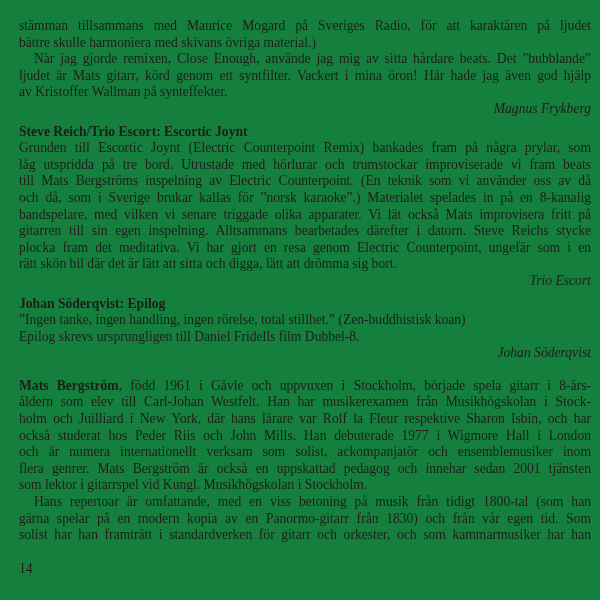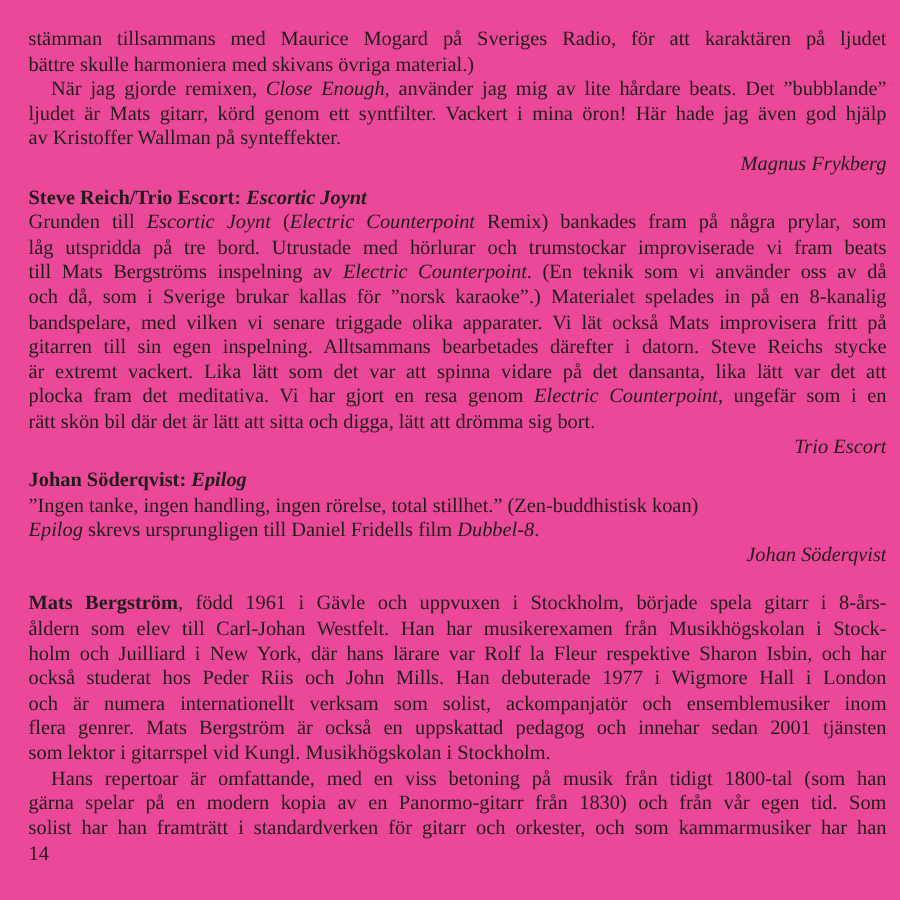--- a/index.html
+++ b/index.html
@@ -5,21 +5,21 @@
 <style>
   html,body{margin:0;padding:0;}
   body{
     width:600px;height:600px;
     background:#eceae6;
     font-family:"Liberation Serif", serif;
   }
   .page{
     position:relative;
     width:600px;height:600px;
-    background:#ec4899;
+    background:#15803d;
     color:#1e1d1b;
     overflow:hidden;
   }
   .text-col{
     position:absolute;
     left:19px;top:18px;
     width:572px;
     font-size:13.6px;
     line-height:16.6px;
   }
@@ -42,53 +42,52 @@
     text-align-last:right;
     font-weight:normal;
     font-style:italic;
   }
   .heading{
     font-weight:bold;
     margin-top:6px;
     text-align:left;
     text-align-last:left;
   }
-  .i{font-style:italic;}
+  .i{}
   .b{font-weight:bold;}
   .pagenum{
     position:absolute;
     left:19px;top:561px;
     font-size:13.6px;
     line-height:16.6px;
   }
 </style>
 </head>
 <body>
 
 <div class="page">
   <div class="text-col">
       <div class="para">
         <div class="ln"><span>stämman tillsammans med Maurice Mogard på Sveriges Radio, för att karaktären på ljudet</span></div>
         <div class="ln last"><span>bättre skulle harmoniera med skivans övriga material.)</span></div>
       </div>
       <div class="para">
-        <div class="ln ind"><span>När jag gjorde remixen, </span><span class="i">Close Enough</span><span>, använder jag mig av lite hårdare beats. Det ”bubblande”</span></div>
+        <div class="ln ind"><span>När jag gjorde remixen, </span><span class="i">Close Enough</span><span>, använde jag mig av sitta hårdare beats. Det ”bubblande”</span></div>
         <div class="ln"><span>ljudet är Mats gitarr, körd genom ett syntfilter. Vackert i mina öron! Här hade jag även god hjälp</span></div>
         <div class="ln last"><span>av Kristoffer Wallman på synteffekter.</span></div>
       </div>
       <div class="ln sig">Magnus Frykberg</div>
       <div class="ln heading"><span>Steve Reich/Trio Escort: </span><span class="i">Escortic Joynt</span></div>
       <div class="para">
         <div class="ln"><span>Grunden till </span><span class="i">Escortic Joynt</span><span> (</span><span class="i">Electric Counterpoint</span><span> Remix) bankades fram på några prylar, som</span></div>
         <div class="ln"><span>låg utspridda på tre bord. Utrustade med hörlurar och trumstockar improviserade vi fram beats</span></div>
         <div class="ln"><span>till Mats Bergströms inspelning av </span><span class="i">Electric Counterpoint</span><span>. (En teknik som vi använder oss av då</span></div>
         <div class="ln"><span>och då, som i Sverige brukar kallas för ”norsk karaoke”.) Materialet spelades in på en 8-kanalig</span></div>
         <div class="ln"><span>bandspelare, med vilken vi senare triggade olika apparater. Vi lät också Mats improvisera fritt på</span></div>
         <div class="ln"><span>gitarren till sin egen inspelning. Alltsammans bearbetades därefter i datorn. Steve Reichs stycke</span></div>
-        <div class="ln"><span>är extremt vackert. Lika lätt som det var att spinna vidare på det dansanta, lika lätt var det att</span></div>
         <div class="ln"><span>plocka fram det meditativa. Vi har gjort en resa genom </span><span class="i">Electric Counterpoint</span><span>, ungefär som i en</span></div>
         <div class="ln last"><span>rätt skön bil där det är lätt att sitta och digga, lätt att drömma sig bort.</span></div>
       </div>
       <div class="ln sig">Trio Escort</div>
       <div class="ln heading"><span>Johan Söderqvist: </span><span class="i">Epilog</span></div>
       <div class="para">
         <div class="ln last"><span>”Ingen tanke, ingen handling, ingen rörelse, total stillhet.” (Zen-buddhistisk koan)</span></div>
         <div class="ln last"><span class="i">Epilog</span><span> skrevs ursprungligen till Daniel Fridells film </span><span class="i">Dubbel-8</span><span>.</span></div>
       </div>
       <div class="ln sig">Johan Söderqvist</div>

